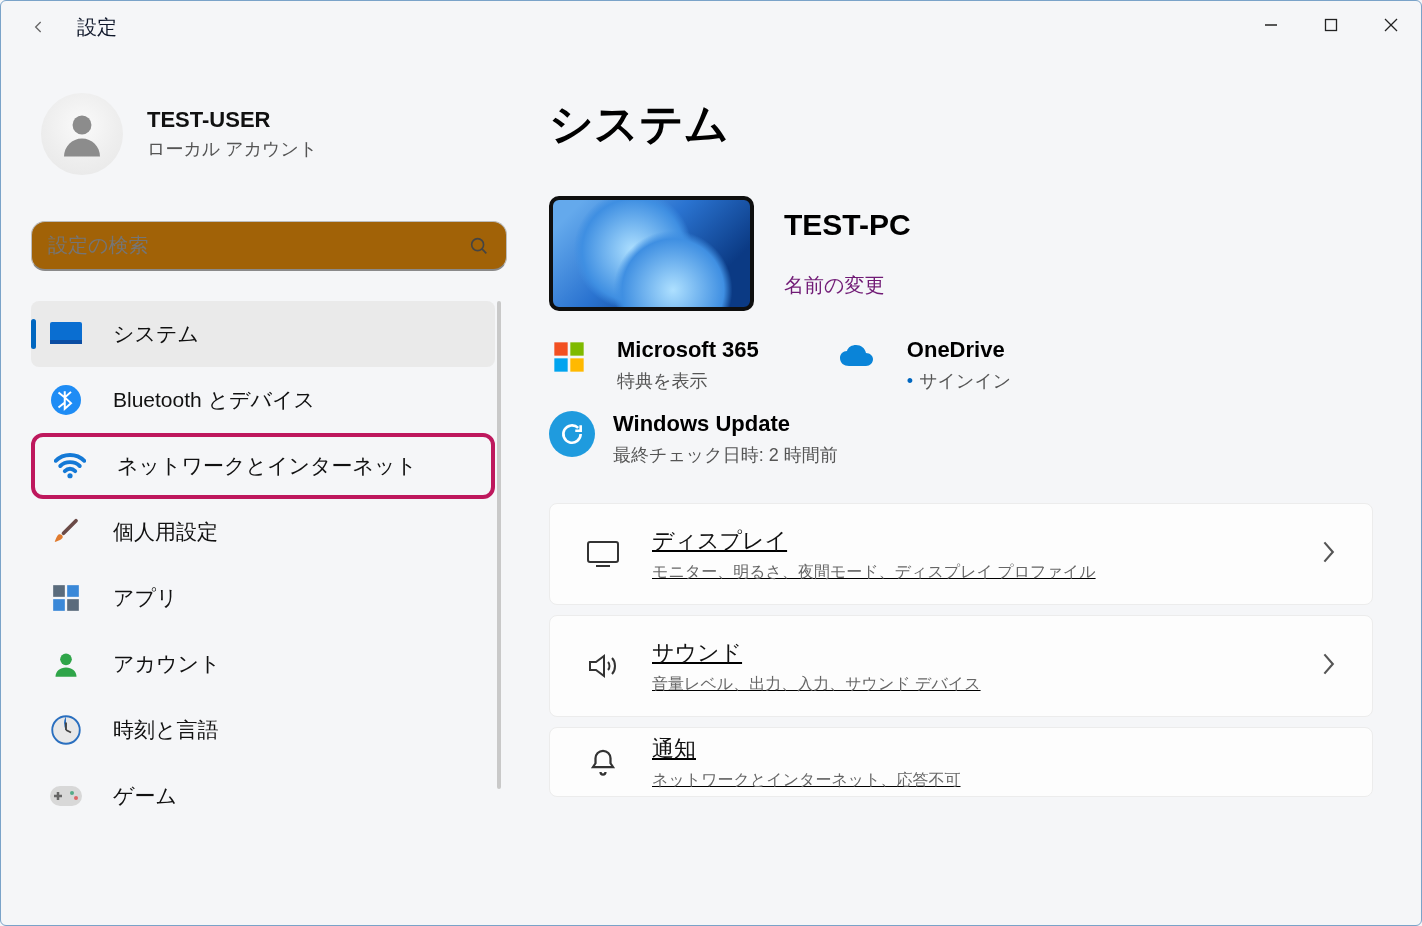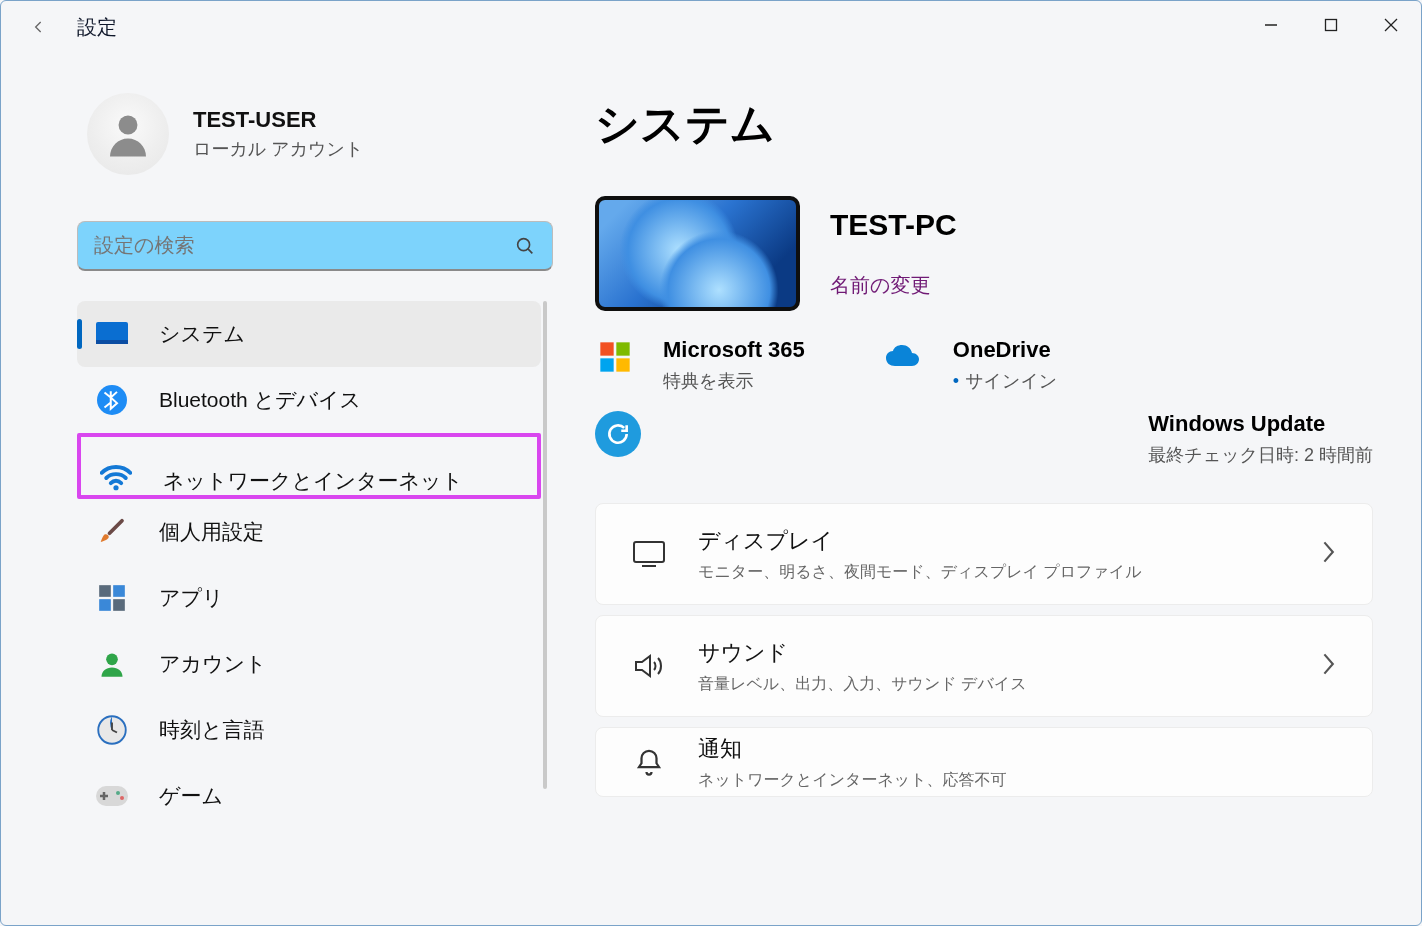--- a/index.html
+++ b/index.html
@@ -24,21 +24,21 @@
   color: #666;
   margin-right: 28px;
 }
 .app-title { font-size: 20px; color: #0f172a; }
 .window-controls { position: absolute; right: 0; top: 0; display: flex; }
 .win-btn {
   width: 60px; height: 48px;
   display: flex; align-items: center; justify-content: center;
   color: #222;
 }
-.content { display: flex; height: calc(100% - 52px); padding-left: 46px; }
+.content { display: flex; height: calc(100% - 52px); }
 .sidebar {
   width: 520px;
   padding: 40px 6px 0 30px;
   display: flex; flex-direction: column;
   position: relative;
 }
 .user-row { display: flex; align-items: center; margin-bottom: 46px; padding-left: 10px; }
 .avatar {
   width: 82px; height: 82px; border-radius: 50%;
   background: radial-gradient(circle at 50% 40%, #fafafa 0%, #eee 55%, #e6e6e6 100%);
@@ -46,22 +46,22 @@
   margin-right: 24px;
 }
 .avatar svg { width: 54px; height: 54px; fill: #8c8c8c; }
 .user-name { font-size: 22px; font-weight: 700; color: #111; }
 .user-sub { font-size: 18px; color: #555; margin-top: 4px; }
 .search-box {
   margin: 0 8px 30px 0;
   height: 50px;
   border: 1px solid #bcbcbc;
   border-bottom: 2px solid #8a8a8a;
-  border-radius: 8px;
-  background: #7dd3fc;
+  border-radius: 14px;
+  background: #a16207;
   display: flex; align-items: center;
   padding: 0 16px;
 }
 .search-box input {
   flex: 1; border: none; outline: none;
   font-size: 20px; background: transparent;
 }
 .search-box .srch { width: 22px; height: 22px; color: #444; }
 .nav {
   display: flex; flex-direction: column; gap: 0;
@@ -75,21 +75,21 @@
   border-radius: 8px;
   margin-right: 20px;
   cursor: pointer;
   position: relative;
 }
 .nav-item.active { background: #eaeaea; }
 .nav-item.active::before {
   content: ""; position: absolute; left: 0; top: 18px; bottom: 18px;
   width: 5px; background: #0067c0; border-radius: 4px;
 }
-.nav-item.highlight { border: 4px solid #d946ef; border-radius: 2px; align-items: flex-end; }
+.nav-item.highlight { border: 4px solid #be185d; border-radius: 12px; }
 .nav-icon { width: 34px; height: 34px; margin-right: 30px; display: flex; align-items: center; justify-content: center; }
 .nav-label { font-size: 21px; color: #111; }
 .main {
   flex: 1;
   padding: 42px 48px 0 28px;
   overflow: hidden;
 }
 .page-title { font-size: 44px; font-weight: 700; margin-bottom: 42px; }
 .hero { display: flex; align-items: center; gap: 30px; margin-bottom: 26px; }
 .hero-thumb {
@@ -106,31 +106,32 @@
 .hero-thumb::before{left:20px;top:-10px;}
 .hero-thumb::after{left:60px;top:30px;}
 .hero-info .pc-name { font-size: 30px; font-weight: 700; margin-bottom: 30px; }
 .hero-info .rename { font-size: 20px; color: #701a75; cursor: pointer; }
 .cards { display: flex; gap: 80px; margin-bottom: 18px; }
 .card { display: flex; align-items: flex-start; gap: 28px; cursor: pointer; }
 .card-icon { width: 40px; height: 40px; display: flex; align-items: center; justify-content: center; }
 .card-title { font-size: 22px; font-weight: 600; }
 .card-sub { font-size: 18px; color: #555; margin-top: 6px; }
 .card-sub .dot { color: #0067c0; margin-right: 6px; }
-.upd { display: flex; gap: 18px; align-items: flex-start; margin: 14px 0 36px 0; cursor: pointer; justify-content: space-between; }
+.upd { display: flex; gap: 18px; align-items: flex-start; margin: 14px 0 36px 0; cursor: pointer; }
 .upd-icon { width: 46px; height: 46px; border-radius: 50%; background: #1f9bde; display: flex; align-items: center; justify-content: center; }
 .settings-list { display: flex; flex-direction: column; gap: 10px; }
 .setting-row {
   background: #fdfdfd;
   border: 1px solid #ececec;
   border-radius: 8px;
   min-height: 102px;
   display: flex; align-items: center;
   padding: 0 36px 0 34px;
   cursor: pointer;
+  text-decoration: underline;
 }
 .row-icon { width: 38px; height: 38px; margin-right: 30px; display:flex;align-items:center;justify-content:center; color:#333; }
 .row-text { flex: 1; }
 .row-title { font-size: 22px; color: #111; margin-bottom: 6px; }
 .row-sub { font-size: 16px; color: #666; }
 .chev { color: #555; }
 </style>
 </head>
 <body>
 

